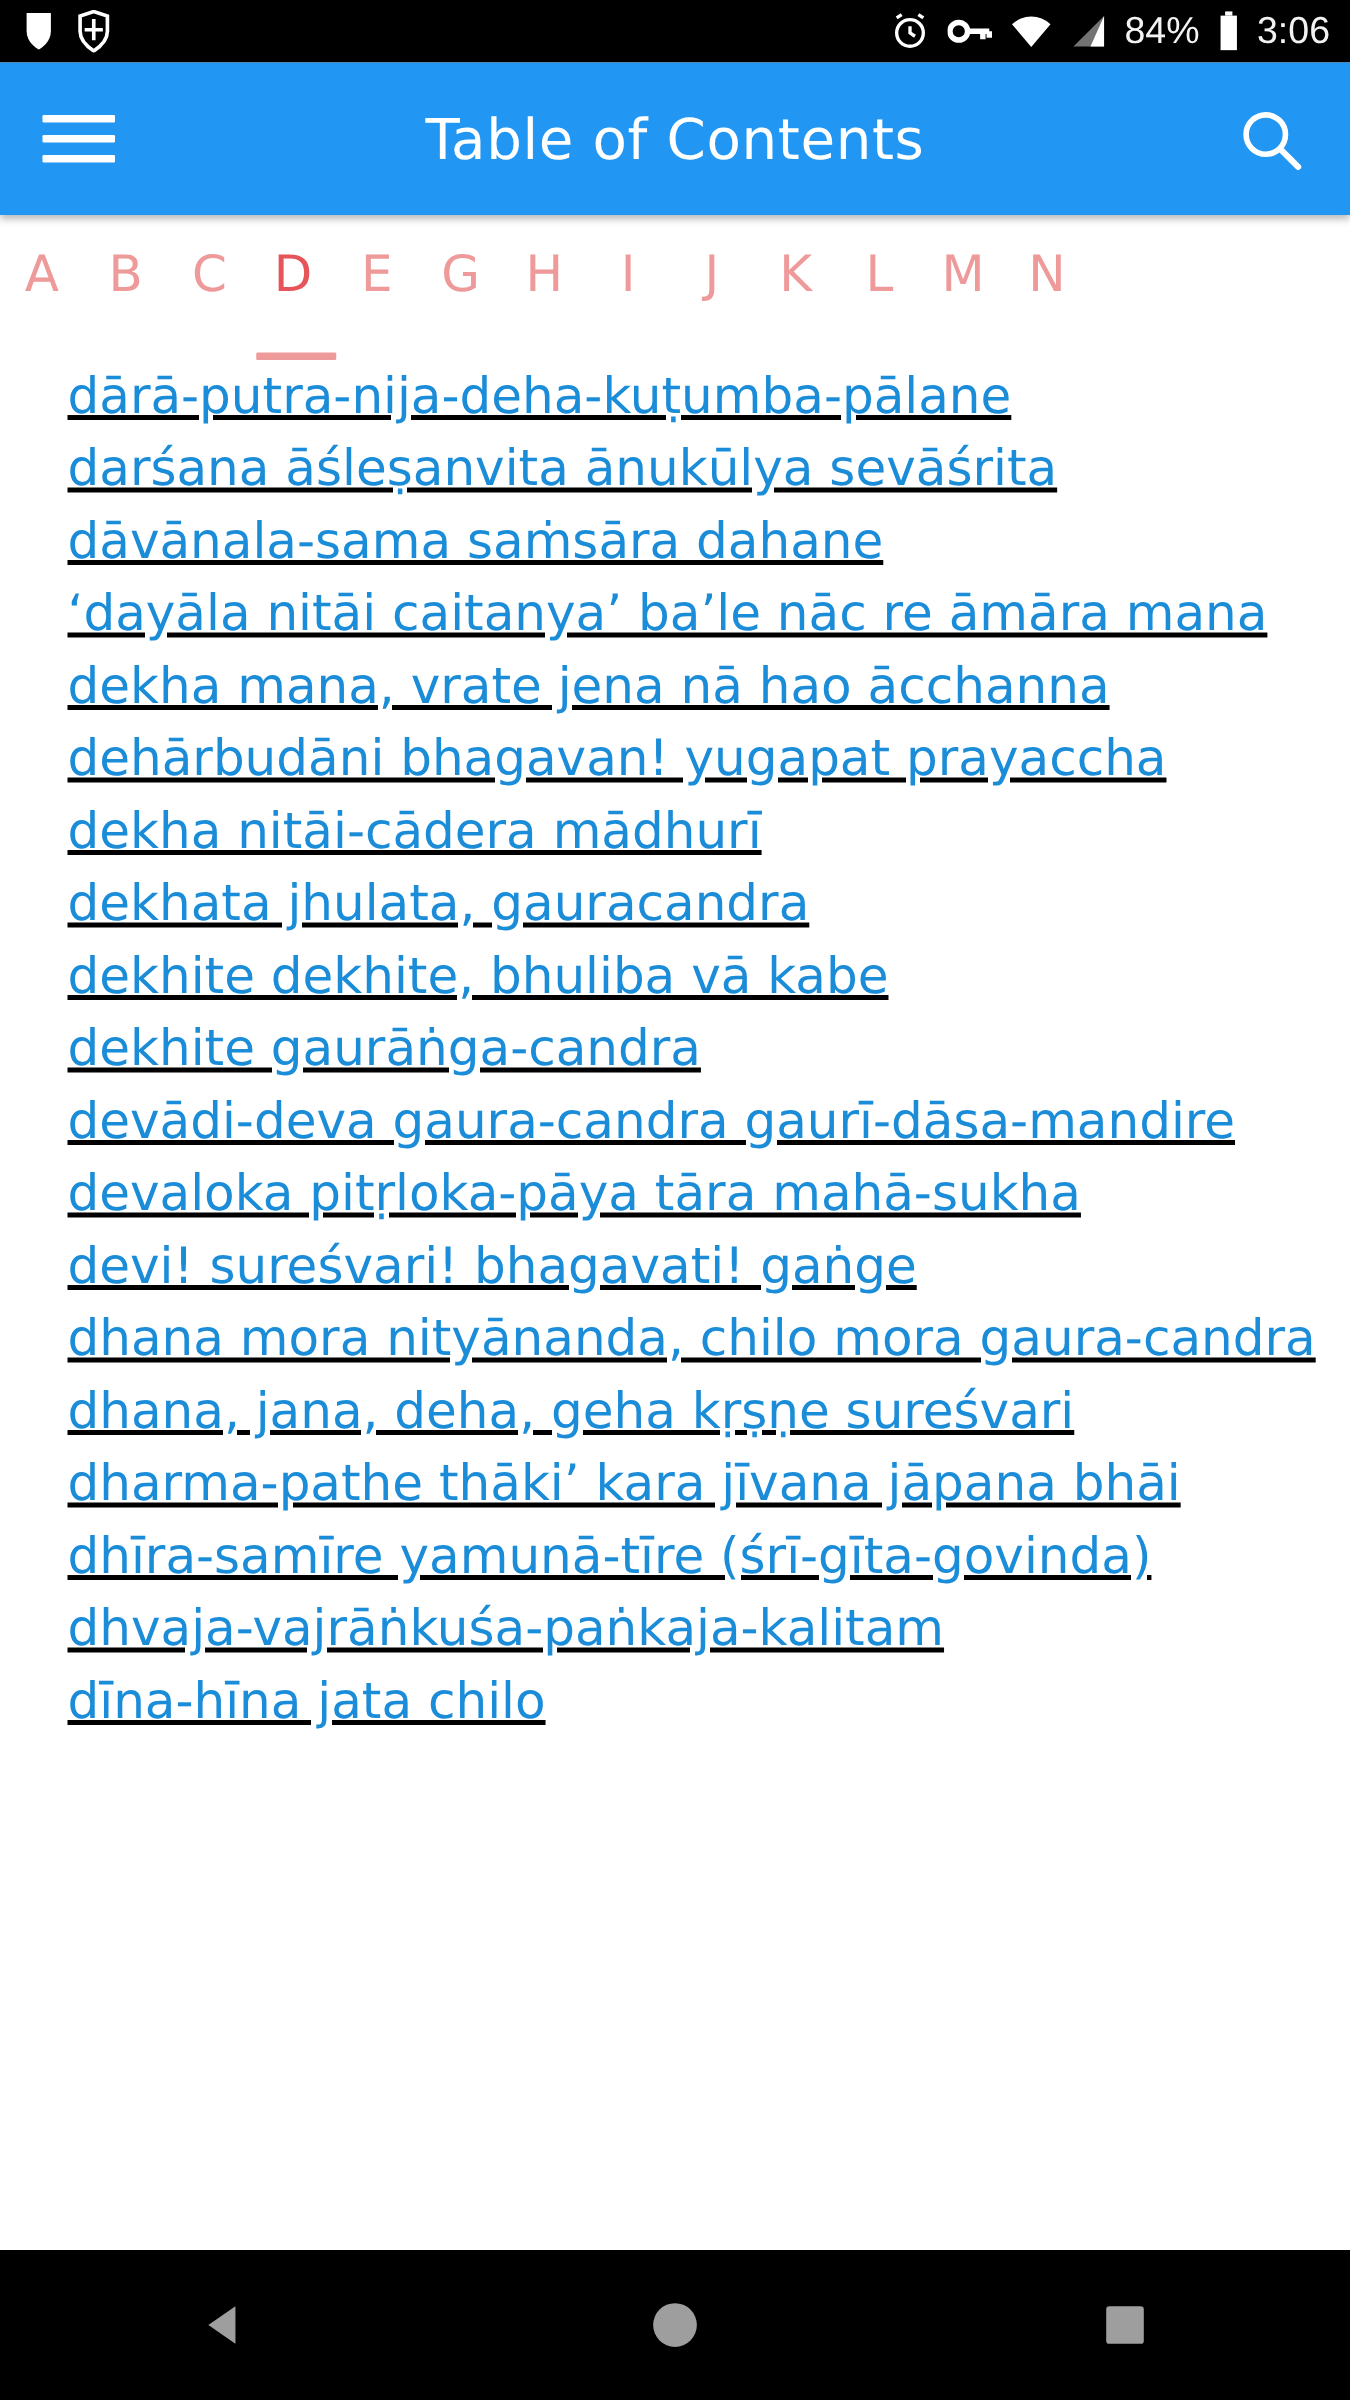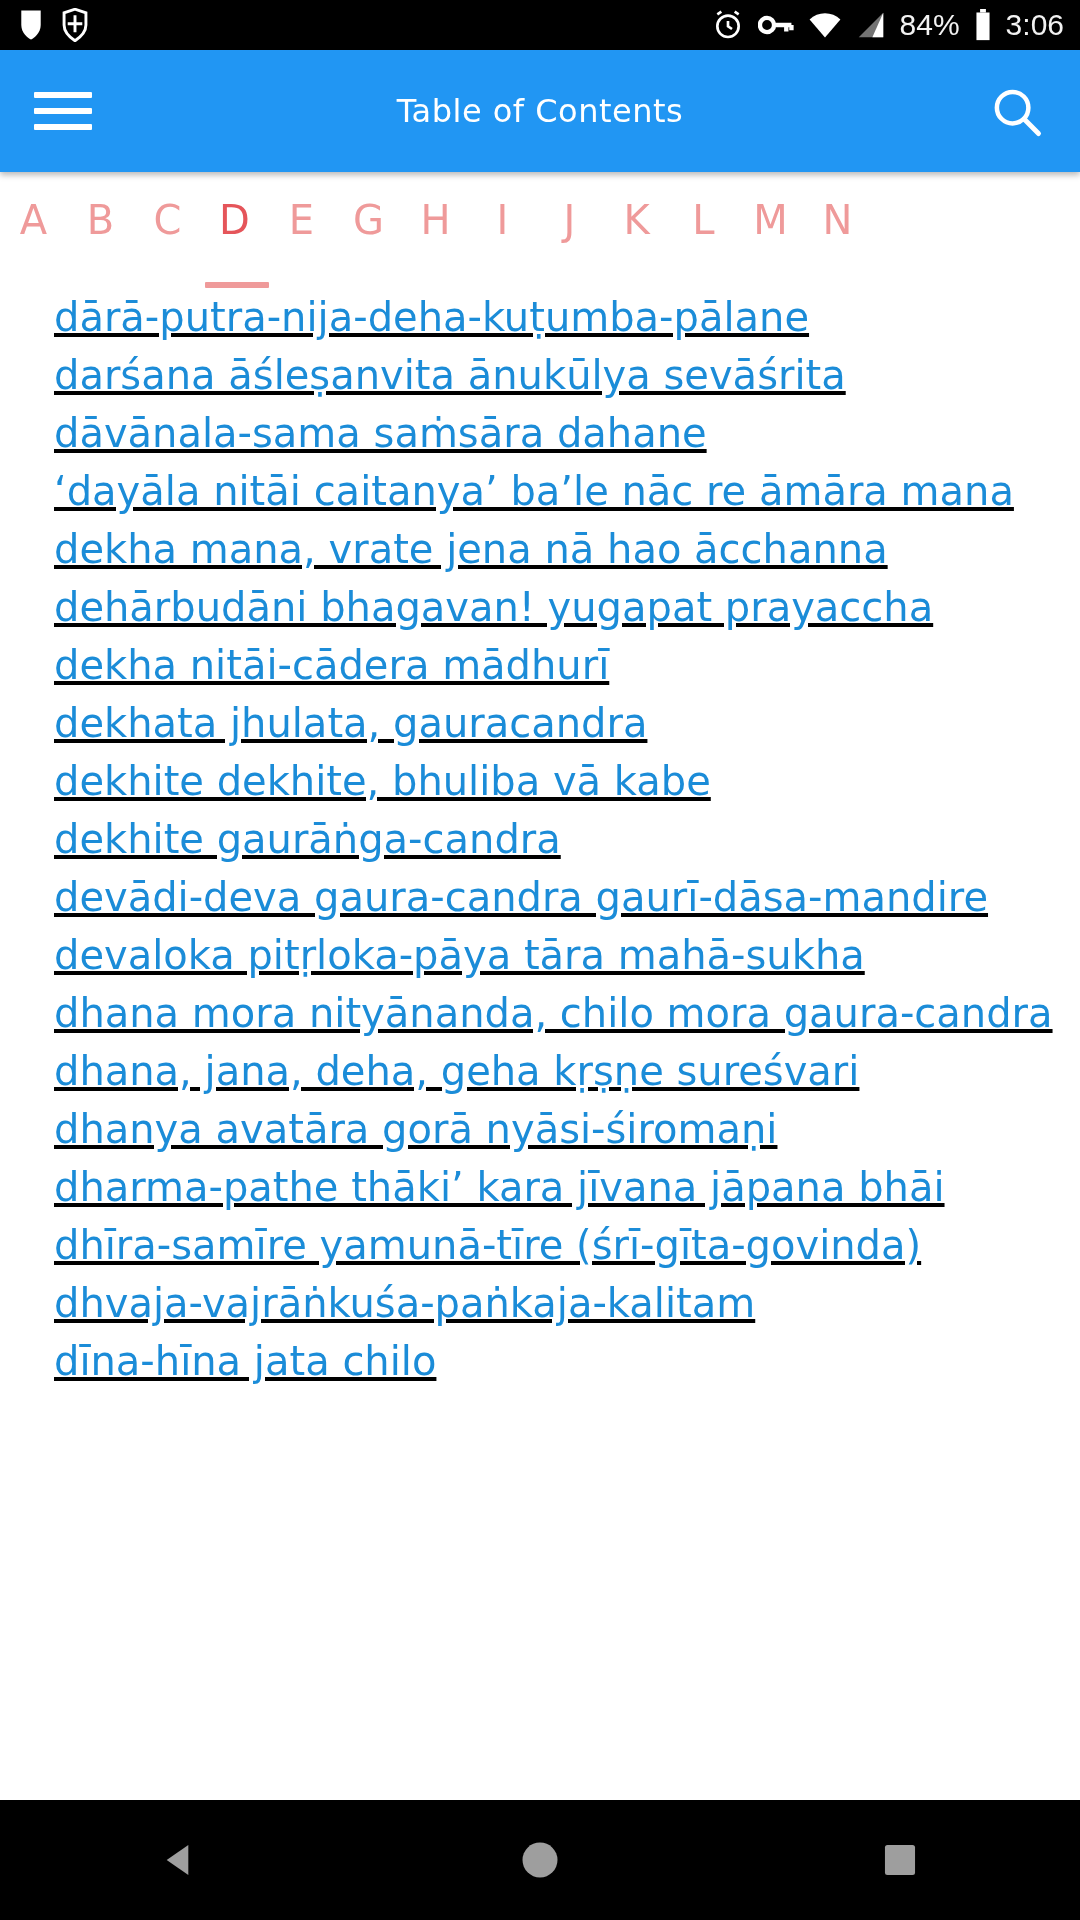--- a/index.html
+++ b/index.html
@@ -30,21 +30,21 @@
     flex:0 0 122px; background:#2196f3; position:relative;
     display:flex; align-items:center; padding:0 34px;
     box-shadow:0 3px 6px rgba(0,0,0,0.28);
     z-index:3;
   }
   .hamburger { width:60px; height:46px; display:flex; flex-direction:column; justify-content:space-between; padding:4px 0; cursor:pointer; }
   .hamburger span { display:block; height:6px; background:#ffffff; border-radius:1px; width:58px; }
   .appbar-title {
     position:absolute; left:0; right:0; text-align:center;
     font-family:"DejaVu Sans", sans-serif;
-    font-size:32px; color:#ffffff; font-weight:400;
+    font-size:45px; color:#ffffff; font-weight:400;
     letter-spacing:0.5px; pointer-events:none;
   }
   .search-btn { margin-left:auto; width:60px; height:60px; display:flex; align-items:center; justify-content:center; cursor:pointer; z-index:2;}
 
   
   .tabstrip {
     flex:0 0 116px; background:#ffffff; position:relative;
     display:flex; align-items:flex-start; overflow:hidden;
     padding-top:26px;
   }
@@ -203,27 +203,27 @@
     <div class="list-item">
         <span class="list-item-label">dekhite gaurāṅga-candra</span>
       </div>
     <div class="list-item">
         <span class="list-item-label">devādi-deva gaura-candra gaurī-dāsa-mandire</span>
       </div>
     <div class="list-item">
         <span class="list-item-label">devaloka pitṛloka-pāya tāra mahā-sukha</span>
       </div>
     <div class="list-item">
+        <span class="list-item-label">devi! sureśvari! bhagavati! gaṅge</span>
+      </div>
+    <div class="list-item">
         <span class="list-item-label">dhana mora nityānanda, chilo mora gaura-candra</span>
       </div>
     <div class="list-item">
         <span class="list-item-label">dhana, jana, deha, geha kṛṣṇe sureśvari</span>
-      </div>
-    <div class="list-item">
-        <span class="list-item-label">dhanya avatāra gorā nyāsi-śiromaṇi</span>
       </div>
     <div class="list-item">
         <span class="list-item-label">dharma-pathe thāki’ kara jīvana jāpana bhāi</span>
       </div>
     <div class="list-item">
         <span class="list-item-label">dhīra-samīre yamunā-tīre (śrī-gīta-govinda)</span>
       </div>
     <div class="list-item">
         <span class="list-item-label">dhvaja-vajrāṅkuśa-paṅkaja-kalitam</span>
       </div>

